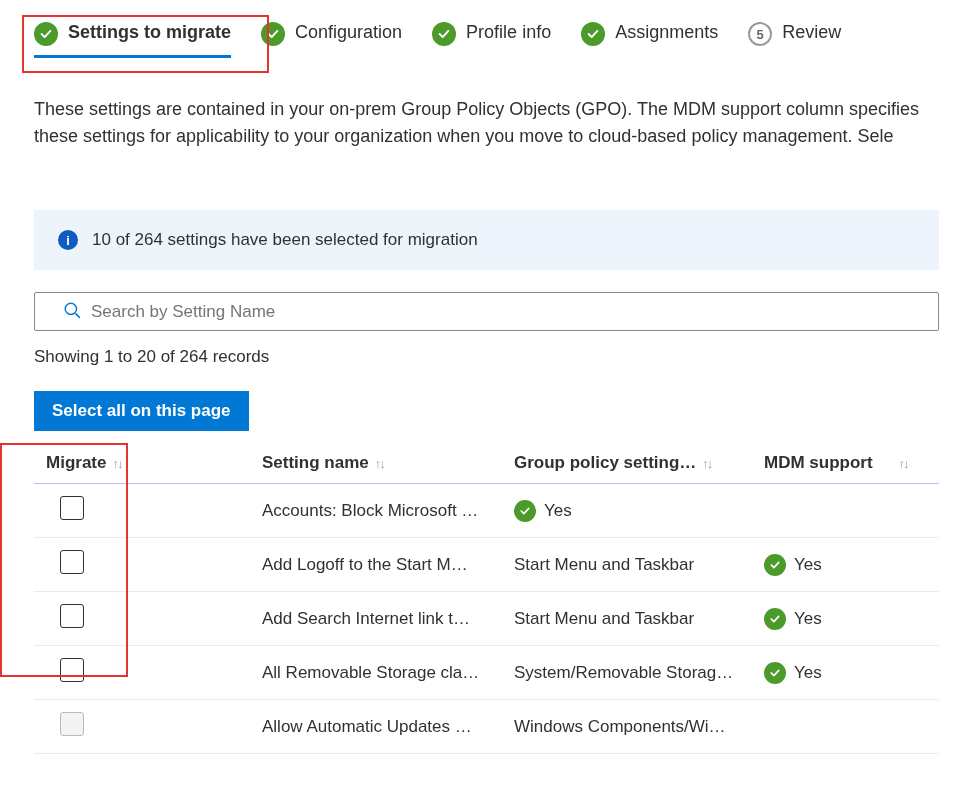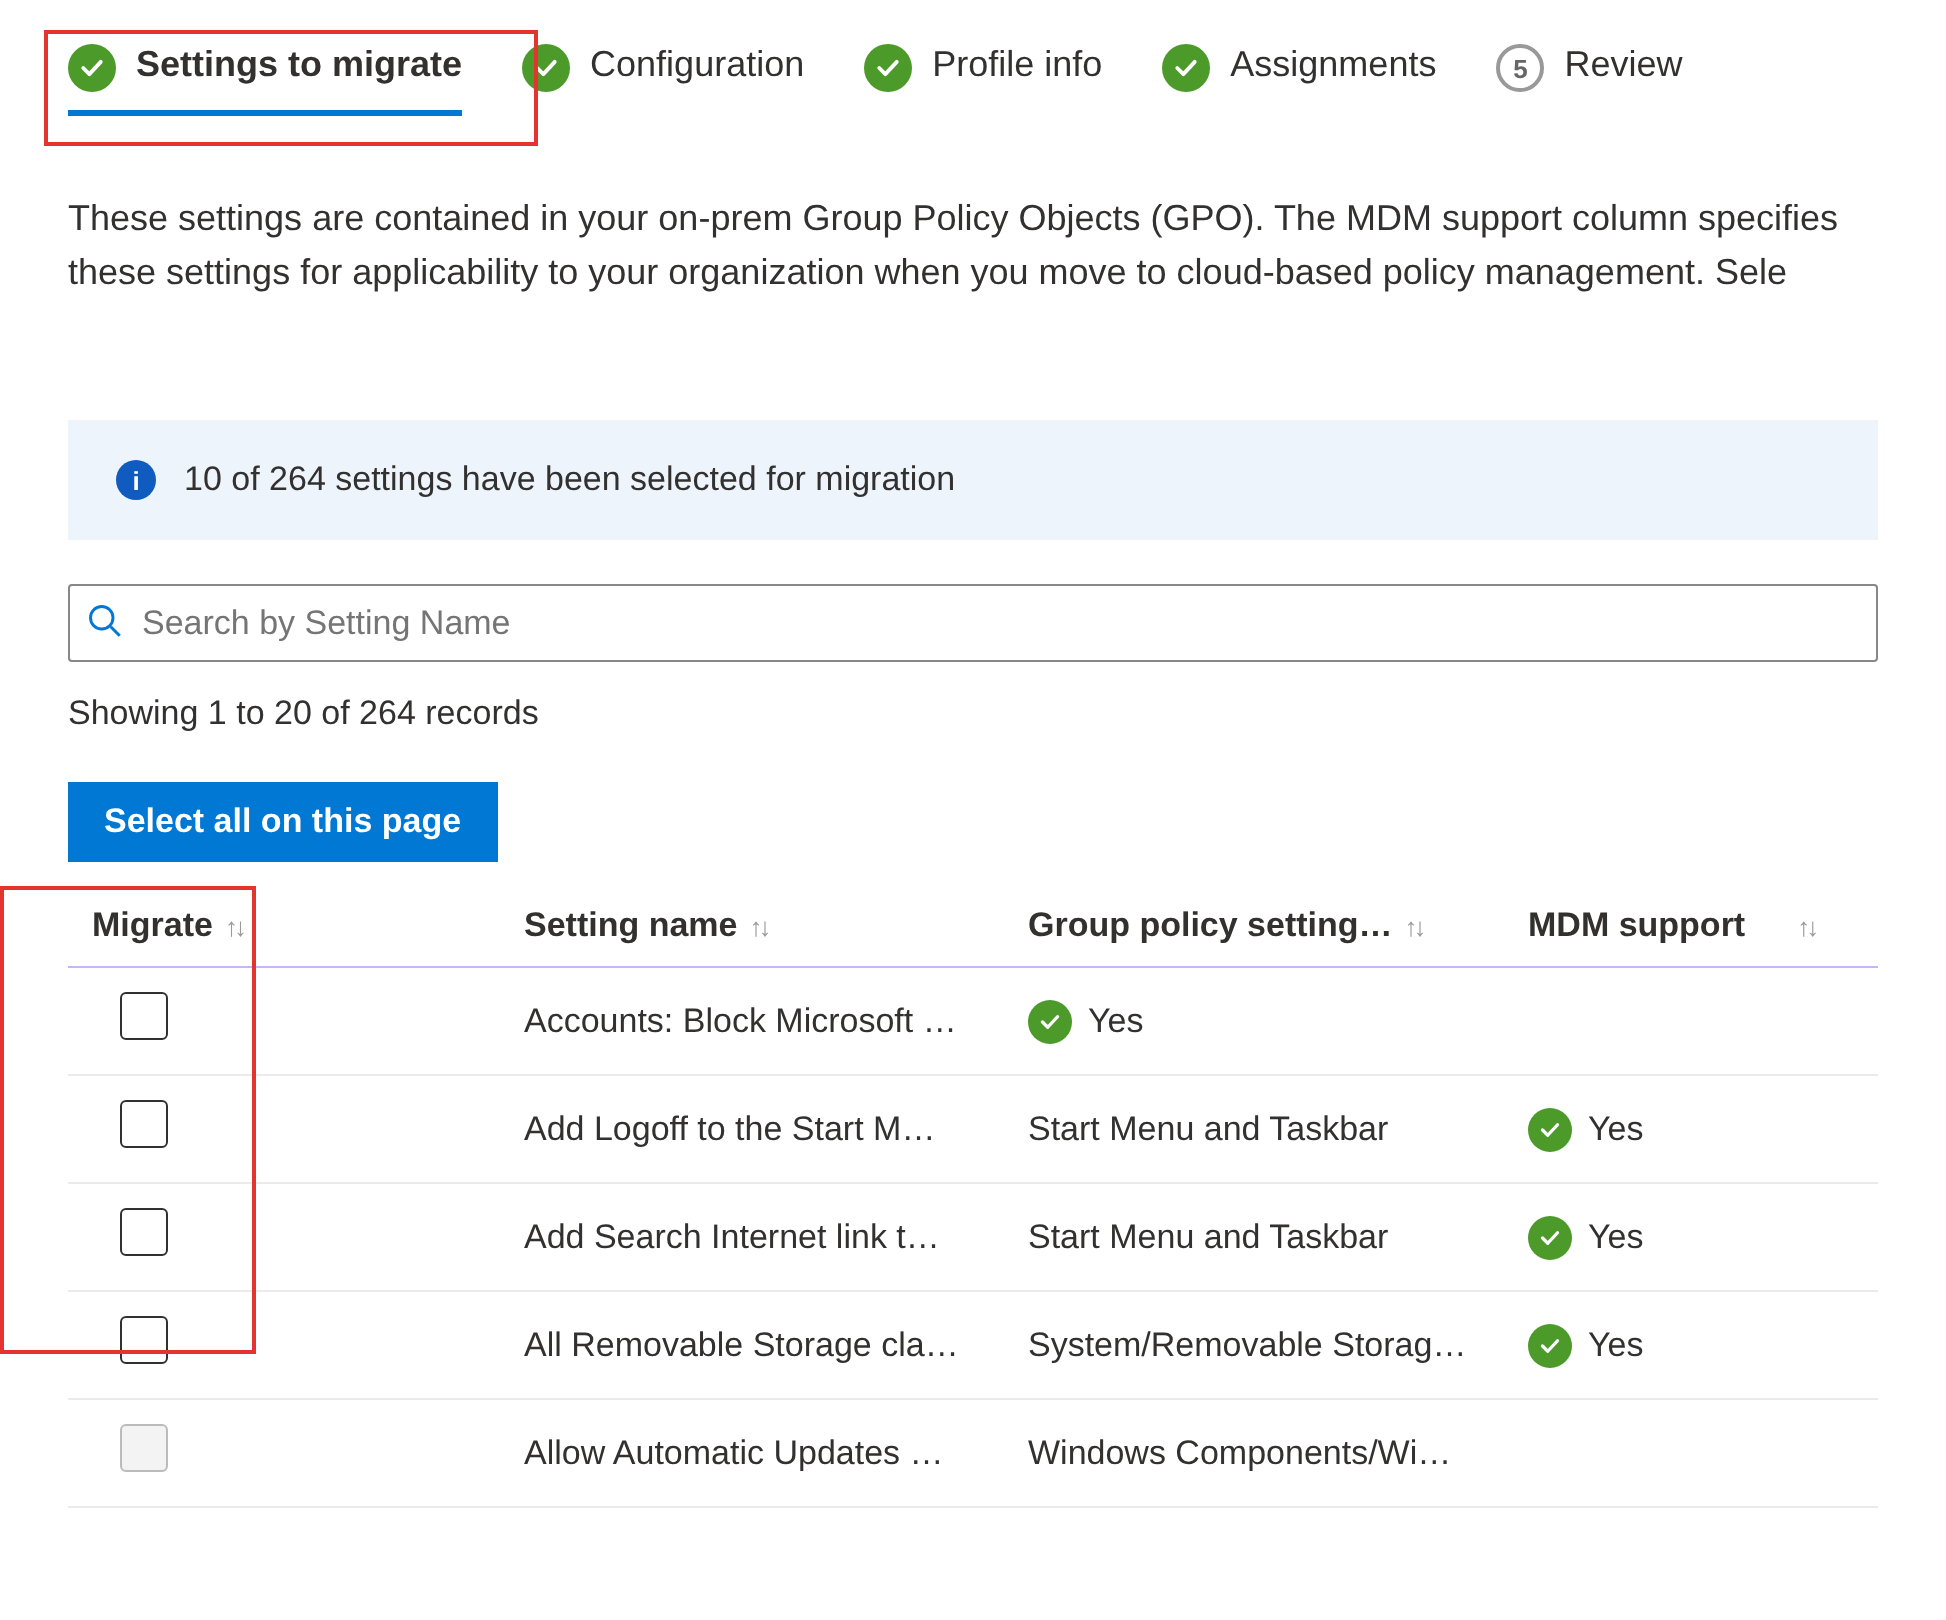--- a/index.html
+++ b/index.html
@@ -105,21 +105,21 @@
       flex-shrink: 0;
     }
 
     
     .search-wrap {
       margin: 22px 34px 0 34px;
       border: 1px solid #8a8886;
       border-radius: 2px;
       display: flex;
       align-items: center;
-      padding: 8px 8px;
+      padding: 8px 28px;
       gap: 10px;
     }
     .search-icon svg { width: 18px; height: 18px; }
     .search-input {
       border: none;
       outline: none;
       font-size: 17px;
       flex: 1;
       color: #605e5c;
       background: transparent;

